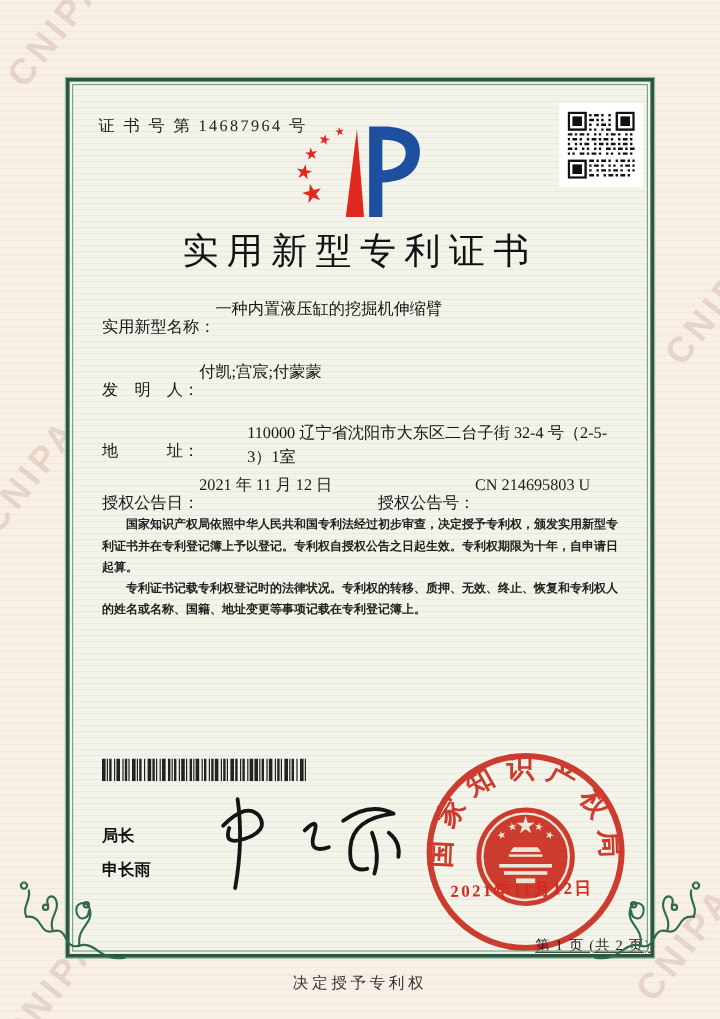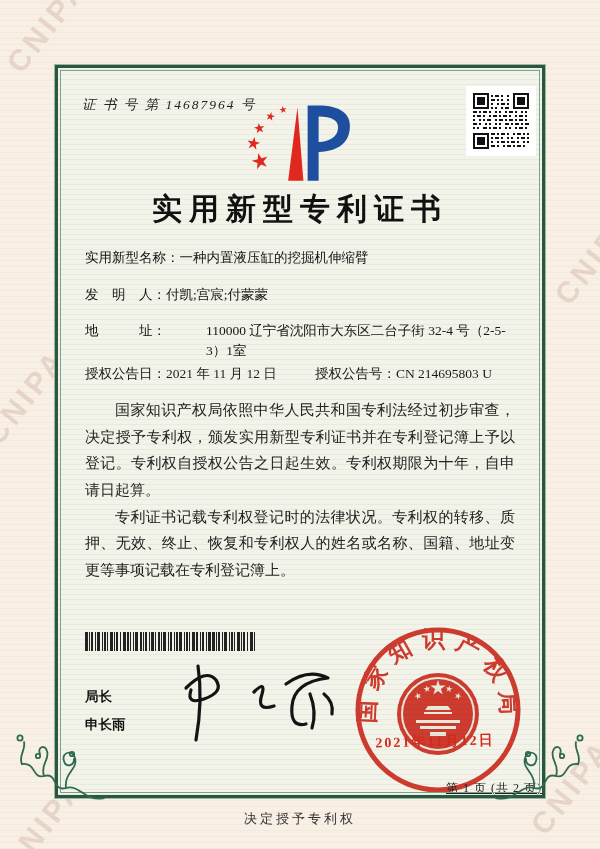--- a/index.html
+++ b/index.html
@@ -18,32 +18,32 @@
   .frame{
     position:absolute;left:55px;top:65px;width:484px;height:727px;
     border:3px solid #29573f;
     background:#f4f3ea;
     background-image:repeating-linear-gradient(0deg,rgba(140,172,148,.12) 0 1px,rgba(255,255,255,0) 1px 5px);
     box-shadow:0 0 0 1px #9cb8a4;
   }
   .frame::after{
     content:"";position:absolute;inset:2px;border:1px solid #7aa389;pointer-events:none;
   }
-  .certno{position:absolute;left:24px;top:28px;font-size:13.5px;letter-spacing:2px;color:#222;font-style:italic;}
+  .certno{position:absolute;left:24px;top:28px;font-size:13.5px;letter-spacing:2px;color:#222;}
   .qrbox{position:absolute;left:408px;top:18px;width:70px;height:70px;background:#fff;display:flex;align-items:center;justify-content:center;}
   .logo{position:absolute;left:187px;top:32px;width:110px;height:88px;}
   .title{position:absolute;left:0;top:121px;width:100%;text-align:center;
-    font-size:30px;font-weight:bold;letter-spacing:7px;color:#111;}
+    font-size:30px;font-weight:normal;letter-spacing:7px;color:#111;}
   .fields{position:absolute;left:27px;top:180px;width:430px;font-size:13.5px;}
   .frow{display:flex;margin-bottom:16.5px;line-height:20px;}
-  .f-label{white-space:pre;flex:0 0 auto;color:#151515;}
+  .f-label{white-space:pre;flex:0 0 auto;color:#151515;margin-top:15px;}
   .f-value{flex:1 1 auto;color:#151515;}
   .grantrow{display:flex;margin-bottom:0;line-height:20px;}
   .grantrow .gsep{width:38px;}
-  .paras{margin-top:13px;font-size:15px;line-height:1.78;text-align:justify;color:#222;}
+  .paras{font-size:10px;line-height:1.78;text-align:justify;color:#222;font-weight:bold;}
   .paras p{margin:0;text-indent:2em;}
   .barcode{position:absolute;left:27px;top:564px;width:170px;height:19px;}
   .sig{position:absolute;left:27px;top:615px;font-size:13.5px;line-height:28px;font-weight:bold;color:#111;}
   .sigsvg{position:absolute;left:100px;top:586px;width:190px;height:100px;}
   .seal{position:absolute;left:292px;top:554px;width:176px;height:176px;opacity:.9;mix-blend-mode:multiply;}
   .sealdate{position:absolute;left:306px;top:666px;width:170px;text-align:center;
     color:#d42a1e;font-size:14px;font-weight:bold;letter-spacing:2px;transform:rotate(-1.5deg);}
   .pageinfo{position:absolute;left:0;top:712px;width:100%;text-align:right;font-size:12px;letter-spacing:1px;color:#222;text-decoration:underline;}
   .footnote{position:absolute;left:0;top:810px;width:100%;text-align:center;font-size:13px;letter-spacing:3px;color:#333;}
   .corner{position:absolute;width:92px;height:82px;pointer-events:none;}

